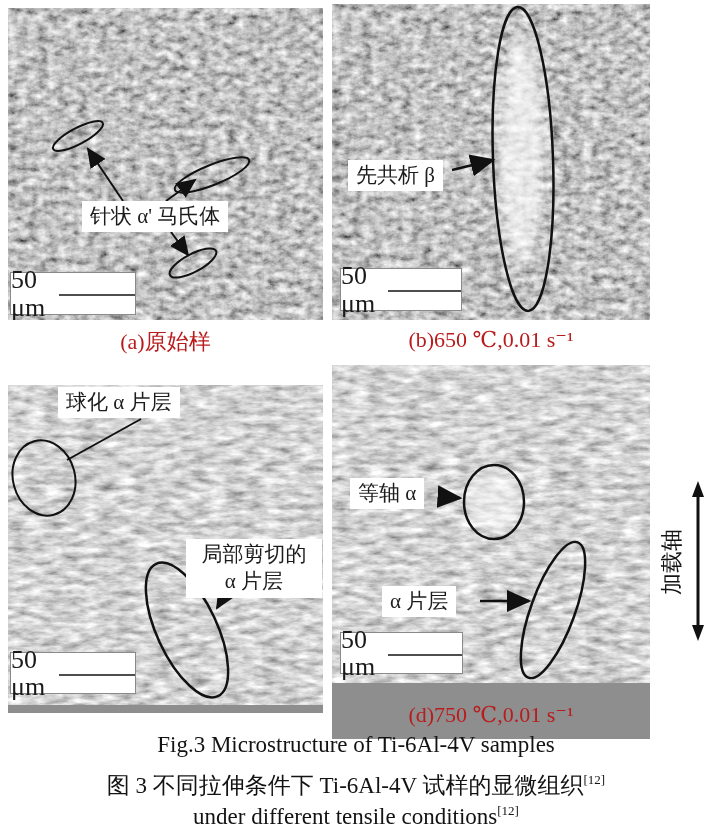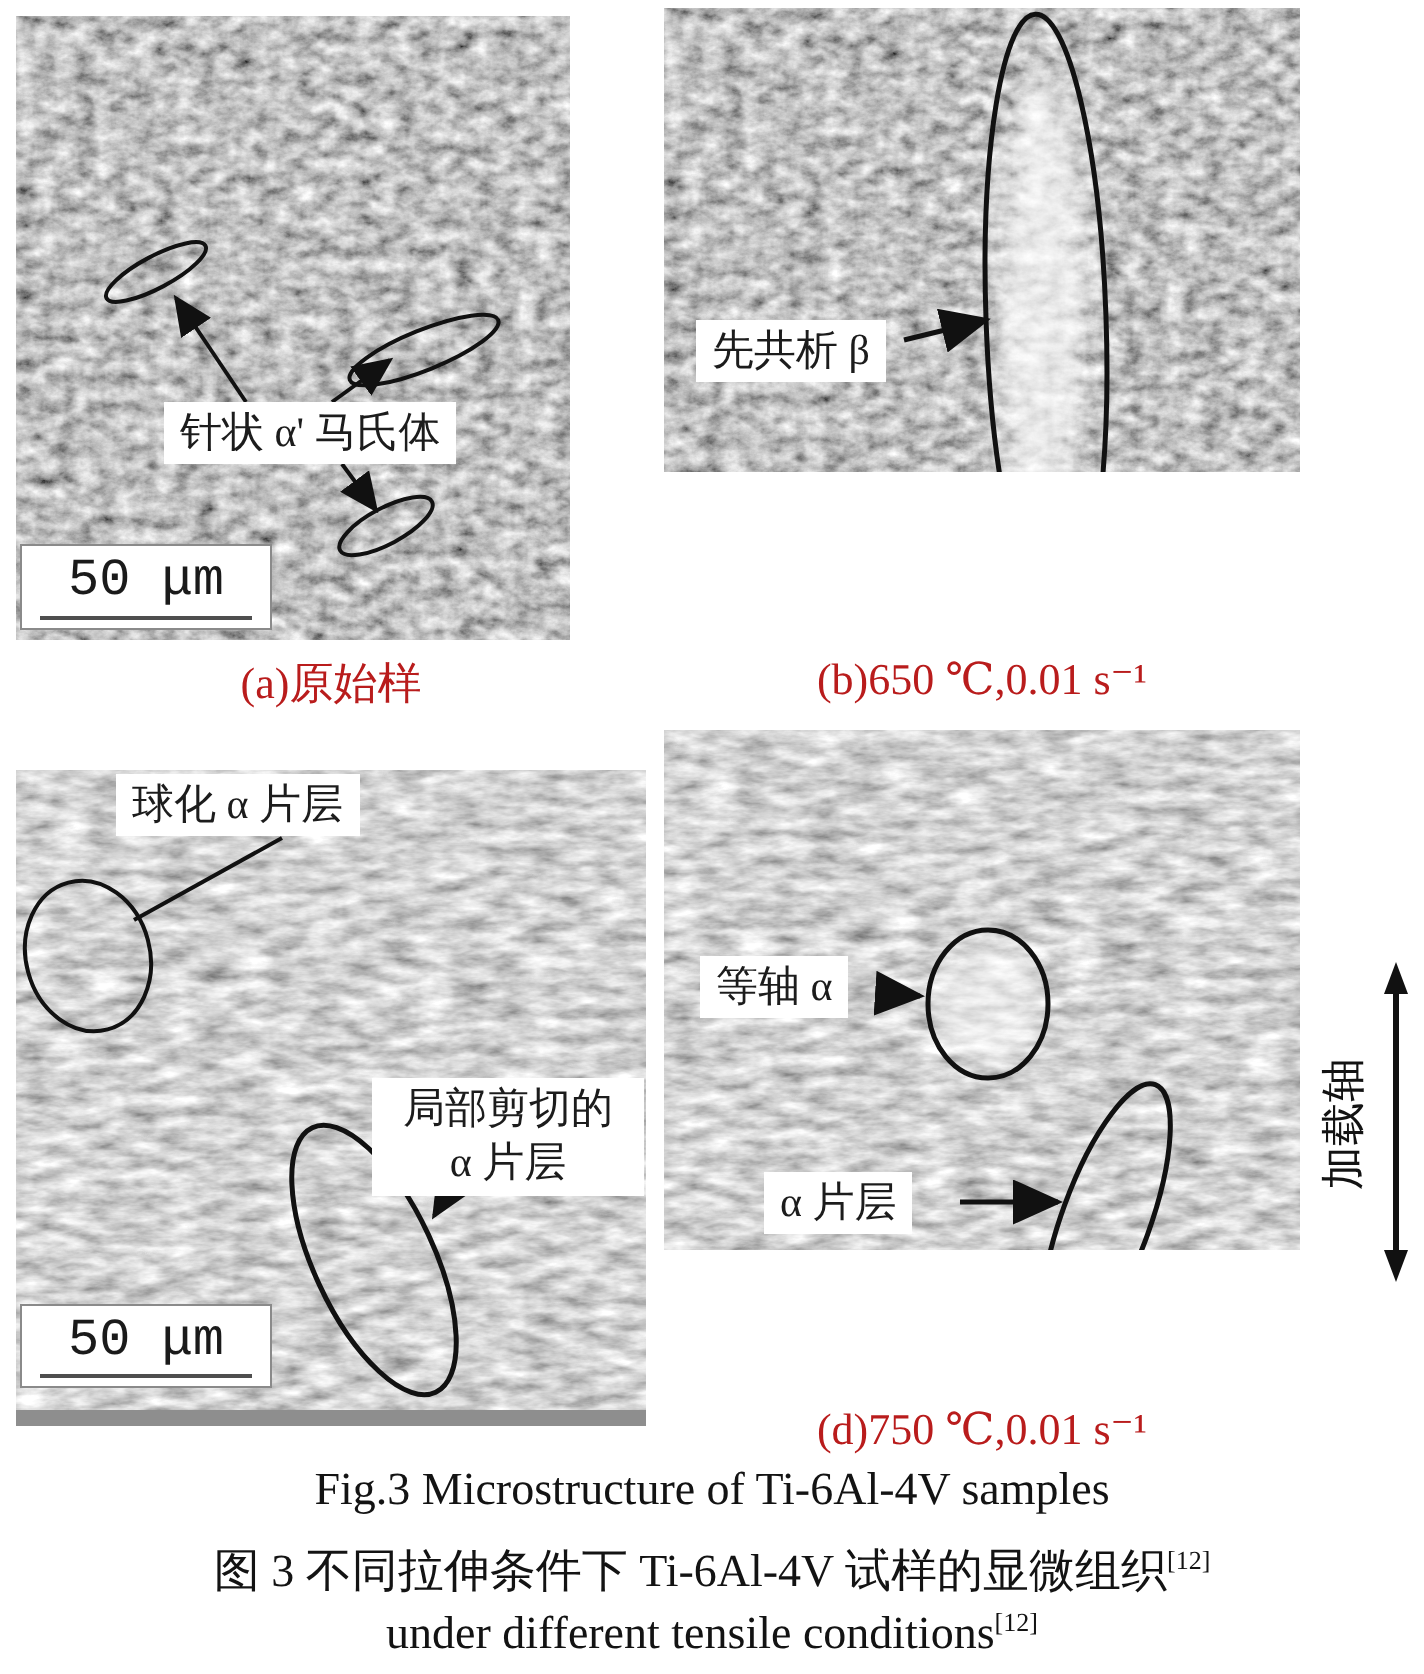--- a/index.html
+++ b/index.html
@@ -12,22 +12,22 @@
   .panel svg.tex { position:absolute; left:0; top:0; display:block; }
   .panel svg.anno { position:absolute; left:0; top:0; }
   .lab {
     position:absolute; background:#ffffff; color:#1c1c1c;
     font-size:21px; line-height:1.3; white-space:nowrap;
     padding:2px 8px; text-align:center;
   }
   .lab.two { white-space:normal; padding:2px 4px;margin-top:48px; }
   .scalebar {
     position:absolute; background:#ffffff; border:1px solid #8a8a8a;
-    box-sizing:border-box; display:flex; flex-direction:column;
-    align-items:center; justify-content:center;font-family:Liberation Mono, monospace;
+    box-sizing:border-box; display:flex; flex-direction:row;
+    align-items:center; justify-content:center;
   }
   .sb-text { font-size:26px; line-height:1.05; color:#1a1a1a; }
   .sb-line { width:86%; height:2px; background:#4e4e4e; margin-top:3px; }
   .panel-cap { position:absolute; font-size:22px; text-align:center; color:#b91c1c; }
   .figcap { position:absolute; left:0; width:712px; text-align:center; font-size:23px; color:#131313; }
   sup.ref { font-size:13px; vertical-align:super; line-height:0; }
   .loadaxis-text {
     position:absolute; left:628px; top:549px; width:88px; height:26px;
     font-size:22px; text-align:center; line-height:26px; color:#131313;
     transform:rotate(-90deg);
@@ -56,21 +56,21 @@
         <feComponentTransfer>
           <feFuncR type="linear" slope="1.4" intercept="-0.05"></feFuncR>
           <feFuncG type="linear" slope="1.4" intercept="-0.05"></feFuncG>
           <feFuncB type="linear" slope="1.4" intercept="-0.05"></feFuncB>
           <feFuncA type="linear" slope="0" intercept="1"></feFuncA>
         </feComponentTransfer>
       </filter>
     </defs>
   </svg>
 
-  <div class="panel" style="left:8px; top:8px; width:277px; height:312px;">
+  <div class="panel" style="left:8px; top:8px; width:315px; height:312px;">
     <svg class="tex" width="315" height="312">
       <rect width="315" height="312" fill="#8e8e8e" filter="url(#texAB)"></rect>
     </svg>
     <svg class="anno" width="315" height="312">
       <defs>
         <marker id="arrA" markerWidth="11" markerHeight="9" refX="9" refY="4.5" orient="auto">
           <path d="M0,0 L10,4.5 L0,9 z" fill="#111"></path>
         </marker>
       </defs>
       <ellipse cx="70" cy="128" rx="28" ry="8" fill="none" stroke="#111" stroke-width="2" transform="rotate(-28 70 128)"></ellipse>
@@ -80,21 +80,21 @@
       <line x1="158" y1="193" x2="187" y2="172" stroke="#111" stroke-width="2" marker-end="url(#arrA)"></line>
       <line x1="163" y1="224" x2="180" y2="247" stroke="#111" stroke-width="2" marker-end="url(#arrA)"></line>
     </svg>
     <div class="lab" style="left:74px; top:193px;">针状 α' 马氏体</div>
     <div class="scalebar" style="left:2px; top:264px; width:126px; height:43px;">
       <span class="sb-text">50 μm</span>
       <div class="sb-line"></div>
     </div>
   </div>
 
-  <div class="panel" style="left:332px; top:4px; width:318px; height:232px;">
+  <div class="panel" style="left:332px; top:4px; width:318px; height:316px;">
     <svg class="tex" width="318" height="316">
       <rect width="318" height="316" fill="#8e8e8e" filter="url(#texAB)"></rect>
     </svg>
     <svg class="anno" width="318" height="316">
       <defs>
         <filter id="blurB" x="-40%" y="-20%" width="180%" height="140%">
           <feGaussianBlur stdDeviation="7"></feGaussianBlur>
         </filter>
         <marker id="arrB" markerWidth="11" markerHeight="9" refX="9" refY="4.5" orient="auto">
           <path d="M0,0 L10,4.5 L0,9 z" fill="#111"></path>
@@ -133,21 +133,21 @@
     <div class="lab two" style="left:178px; top:106px; width:128px;">
       <div>局部剪切的</div>
       <div>α 片层</div>
     </div>
     <div class="scalebar" style="left:2px; top:267px; width:126px; height:42px;">
       <span class="sb-text">50 μm</span>
       <div class="sb-line"></div>
     </div>
   </div>
 
-  <div class="panel" style="left:332px; top:365px; width:318px; height:260px;">
+  <div class="panel" style="left:332px; top:365px; width:318px; height:374px;">
     <svg class="tex" width="318" height="318">
       <rect width="318" height="318" fill="#9e9e9e" filter="url(#texCD)"></rect>
     </svg>
     <svg class="anno" width="318" height="318">
       <defs>
         <filter id="blurD" x="-50%" y="-50%" width="200%" height="200%">
           <feGaussianBlur stdDeviation="6"></feGaussianBlur>
         </filter>
         <marker id="arrD" markerWidth="11" markerHeight="9" refX="9" refY="4.5" orient="auto">
           <path d="M0,0 L10,4.5 L0,9 z" fill="#111"></path>

